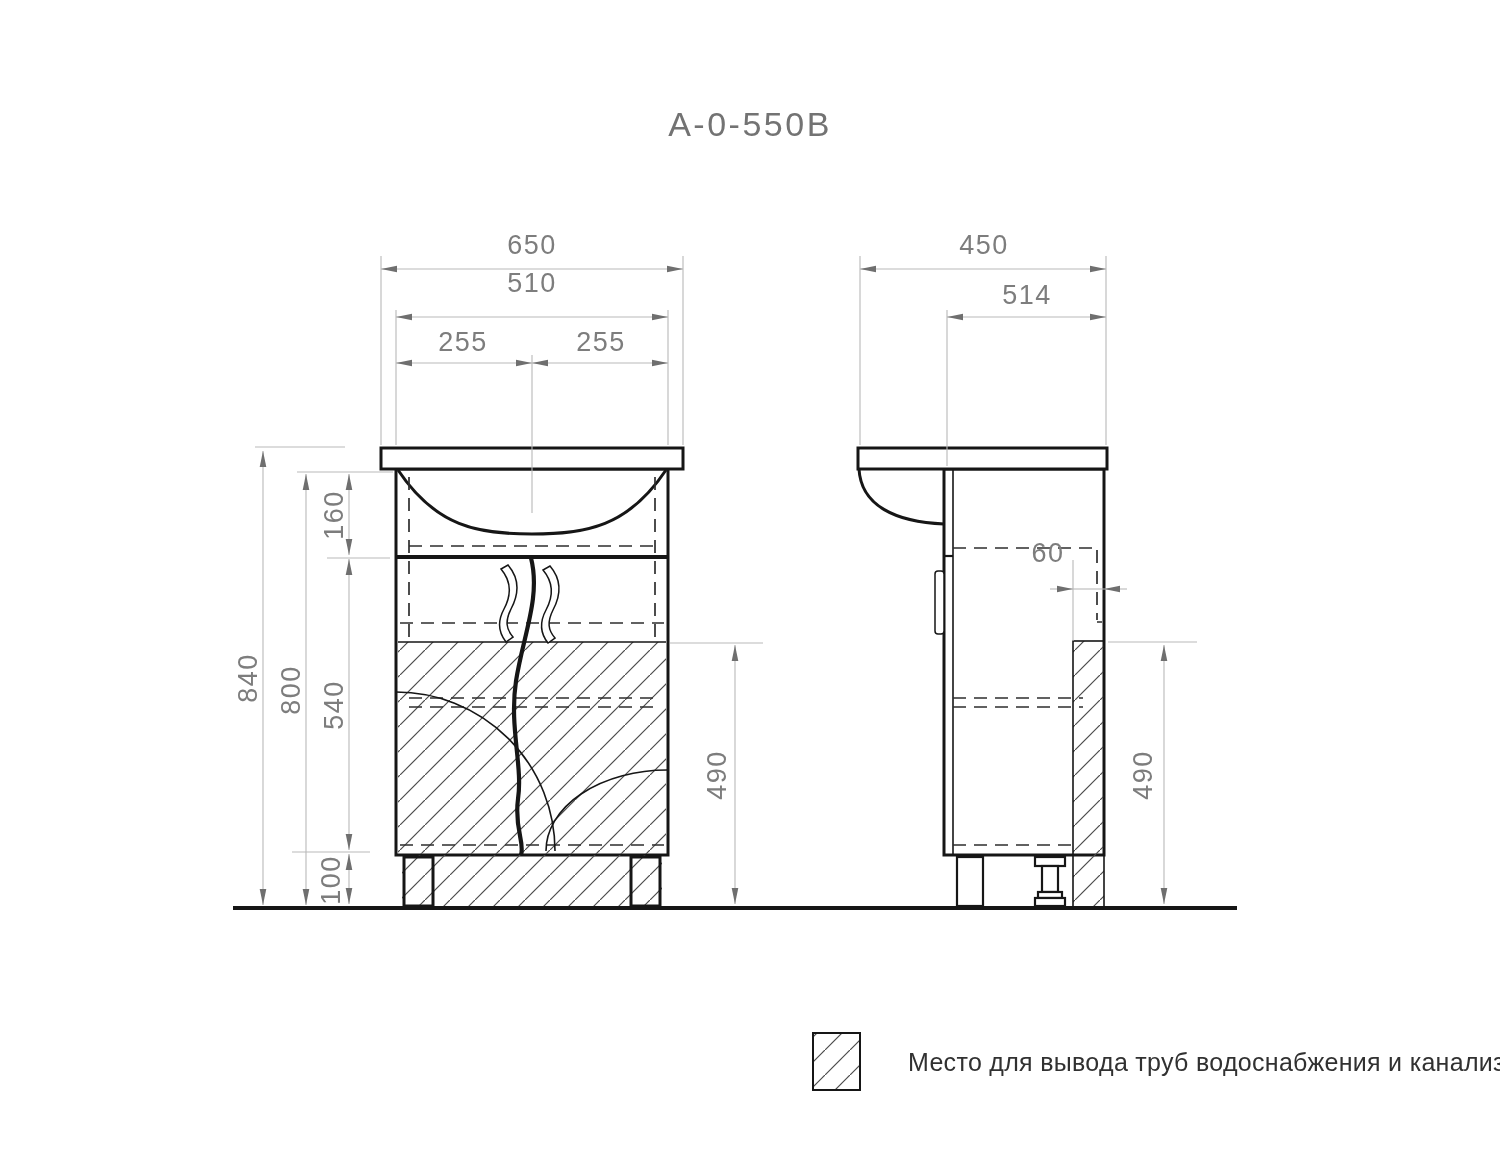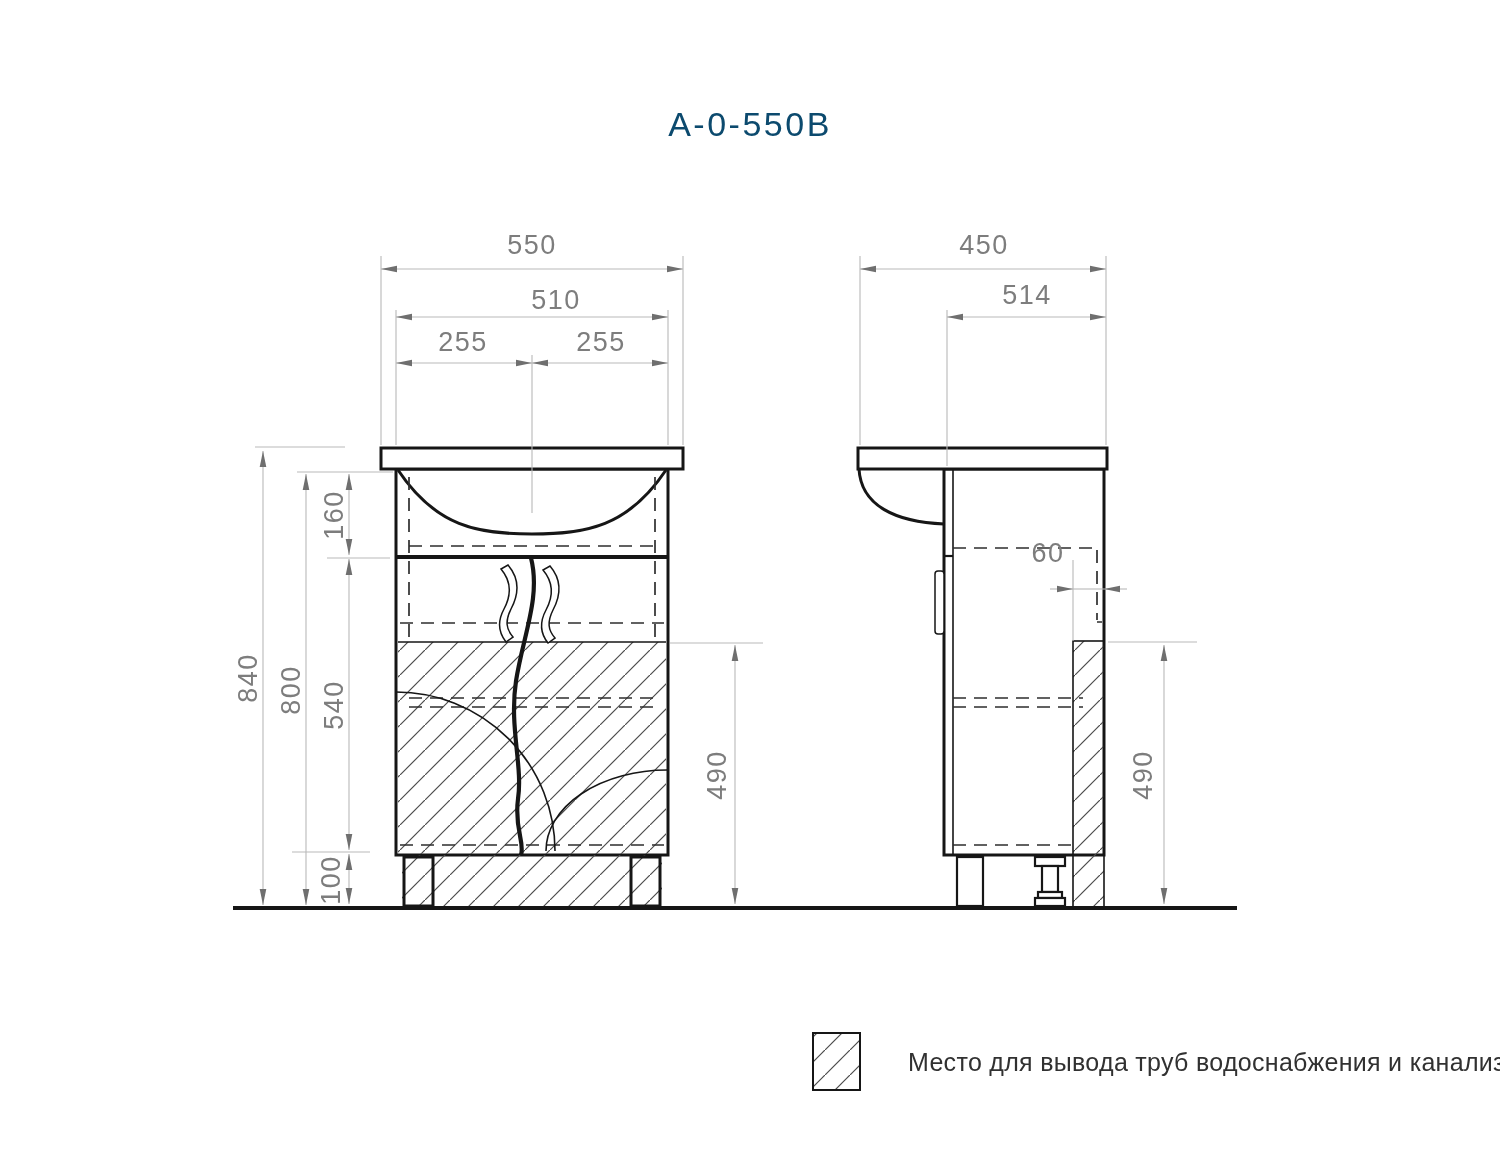--- a/index.html
+++ b/index.html
@@ -25,21 +25,21 @@
   .dim-text{
     position:absolute;
     transform:translate(-50%,-50%);
     font-size:27px;color:#7d7d7d;letter-spacing:1.5px;
     white-space:nowrap;line-height:1;
   }
   .dim-text.v{transform:translate(-50%,-50%) rotate(-90deg);}
   .title-text{
     position:absolute;
     transform:translate(-50%,-50%);
-    font-size:34px;color:#0c4a6e;letter-spacing:2.5px;
+    font-size:34px;color:#737373;letter-spacing:2.5px;
     white-space:nowrap;line-height:1;
   }
   .legend-text{
     position:absolute;
     transform:translate(0,-50%);
     font-size:25px;color:#313131;letter-spacing:0.3px;
     white-space:nowrap;line-height:1;
   }
 </style>
 </head>
@@ -142,22 +142,22 @@
       <line class="dim" x1="349" y1="854" x2="349" y2="904"></line>
       <line class="dim" x1="735" y1="645" x2="735" y2="904"></line>
       <line class="dim" x1="1164" y1="645" x2="1164" y2="904"></line>
     </g>
 
     <rect x="813" y="1033" width="47" height="57" fill="url(#hatch)" stroke="#161616" stroke-width="2"></rect>
   </svg>
 
   <div class="title-text" style="left:750px;top:124px;">A-0-550B</div>
 
-  <div class="dim-text" style="left:532px;top:245px;">550</div>
-  <div class="dim-text" style="left:532px;top:300px;margin-left:24px;">510</div>
+  <div class="dim-text" style="left:532px;top:245px;">650</div>
+  <div class="dim-text" style="left:532px;top:283px;">510</div>
   <div class="dim-text" style="left:463px;top:342px;">255</div>
   <div class="dim-text" style="left:601px;top:342px;">255</div>
 
   <div class="dim-text" style="left:984px;top:245px;text-align:center;">450</div>
   <div class="dim-text" style="left:1027px;top:295px;">514</div>
   <div class="dim-text" style="left:1048px;top:553px;">60</div>
 
   <div class="dim-text v" style="left:248px;top:678px;">840</div>
   <div class="dim-text v" style="left:291px;top:690px;">800</div>
   <div class="dim-text v" style="left:334px;top:515px;">160</div>

